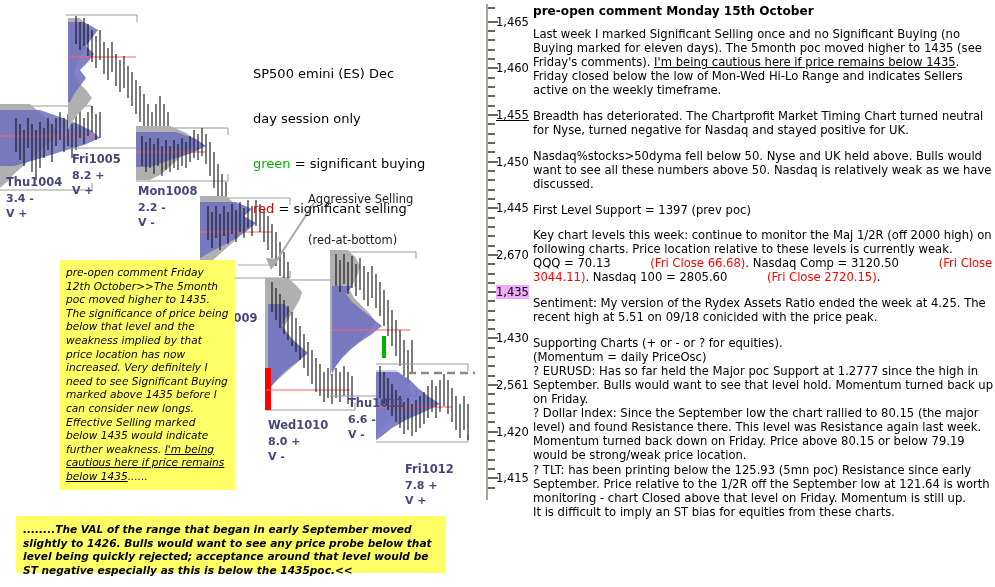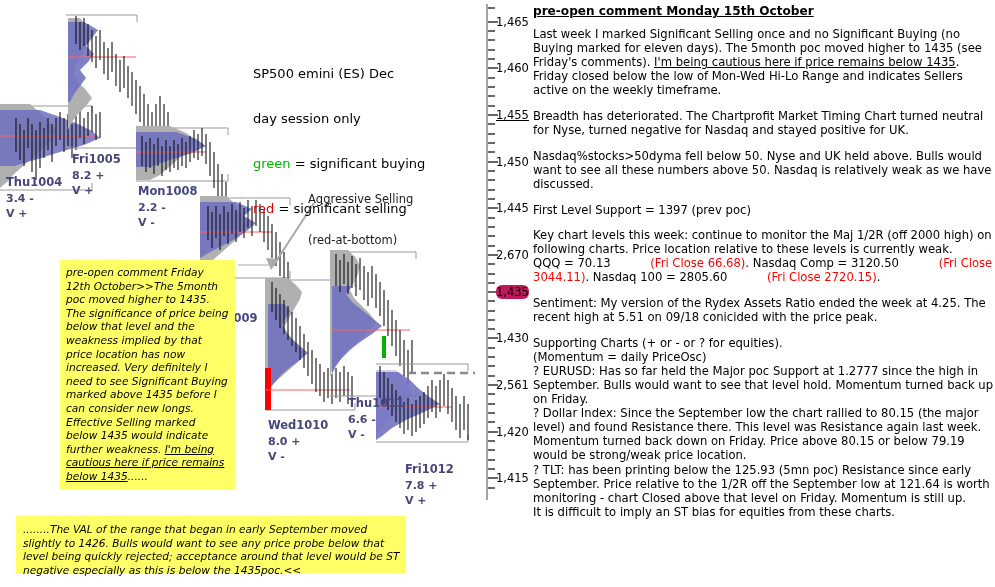--- a/index.html
+++ b/index.html
@@ -15,34 +15,34 @@
   .legend .g{color:#00b400;}
   .legend .r{color:#e00000;}
 
   .daylabel{position:absolute;color:#46467d;font-weight:bold;font-size:11.5px;line-height:15.5px;white-space:nowrap;}
   .daylabel .sub{font-weight:bold;font-size:11px;}
 
   .annot{position:absolute;font-size:11.5px;line-height:13.5px;color:#1a1a1a;white-space:pre;}
 
   .ybox{position:absolute;left:485px;top:0;width:50px;height:426px;}
   .ylab{position:absolute;font-size:11.5px;color:#000;font-family:"DejaVu Sans","Liberation Sans",sans-serif;white-space:nowrap;}
-  .ylab.hl{background:#be185d;border-radius:6px;}
+  .ylab.hl{background:#f0abfc;}
 
   
   .sticky{position:absolute;background:#ffff66;color:#000;font-style:italic;
           font-family:"DejaVu Sans","Liberation Sans",sans-serif;}
   #sticky1{left:16px;top:260px;width:175px;height:230px;font-size:10.6px;line-height:13.6px;padding:6px 5px 0 6px;box-sizing:border-box;margin-left:44px;}
-  #sticky2{left:16px;top:516px;width:390px;height:57px;font-size:10.6px;line-height:13.6px;padding:7px 6px 0 7px;box-sizing:border-box;}
+  #sticky2{left:16px;top:516px;width:430px;height:57px;font-size:10.6px;line-height:13.6px;padding:7px 6px 0 7px;box-sizing:border-box;font-weight:bold;}
   .u{text-decoration:underline;}
 
   
   #text{position:absolute;left:533px;top:0;width:462px;height:587px;
         font-family:"DejaVu Sans","Liberation Sans",sans-serif;
         font-size:11.6px;line-height:14.1px;color:#000;}
-  #text h1{margin:4px 0 9px 0;font-size:12.1px;font-weight:bold;text-decoration:underline;}
+  #text h1{margin:4px 0 9px 0;font-size:12.1px;font-weight:bold;}
   #text p{margin:0 0 11.5px 0;}
   #text p.tight{margin-bottom:0;}
   .red{color:#ff0000;margin-left:36px;}
   .cy{background:#40f0f0;}
   .ul{text-decoration:underline;}
 </style>
 </head>
 <body>
 
 <div id="root">

